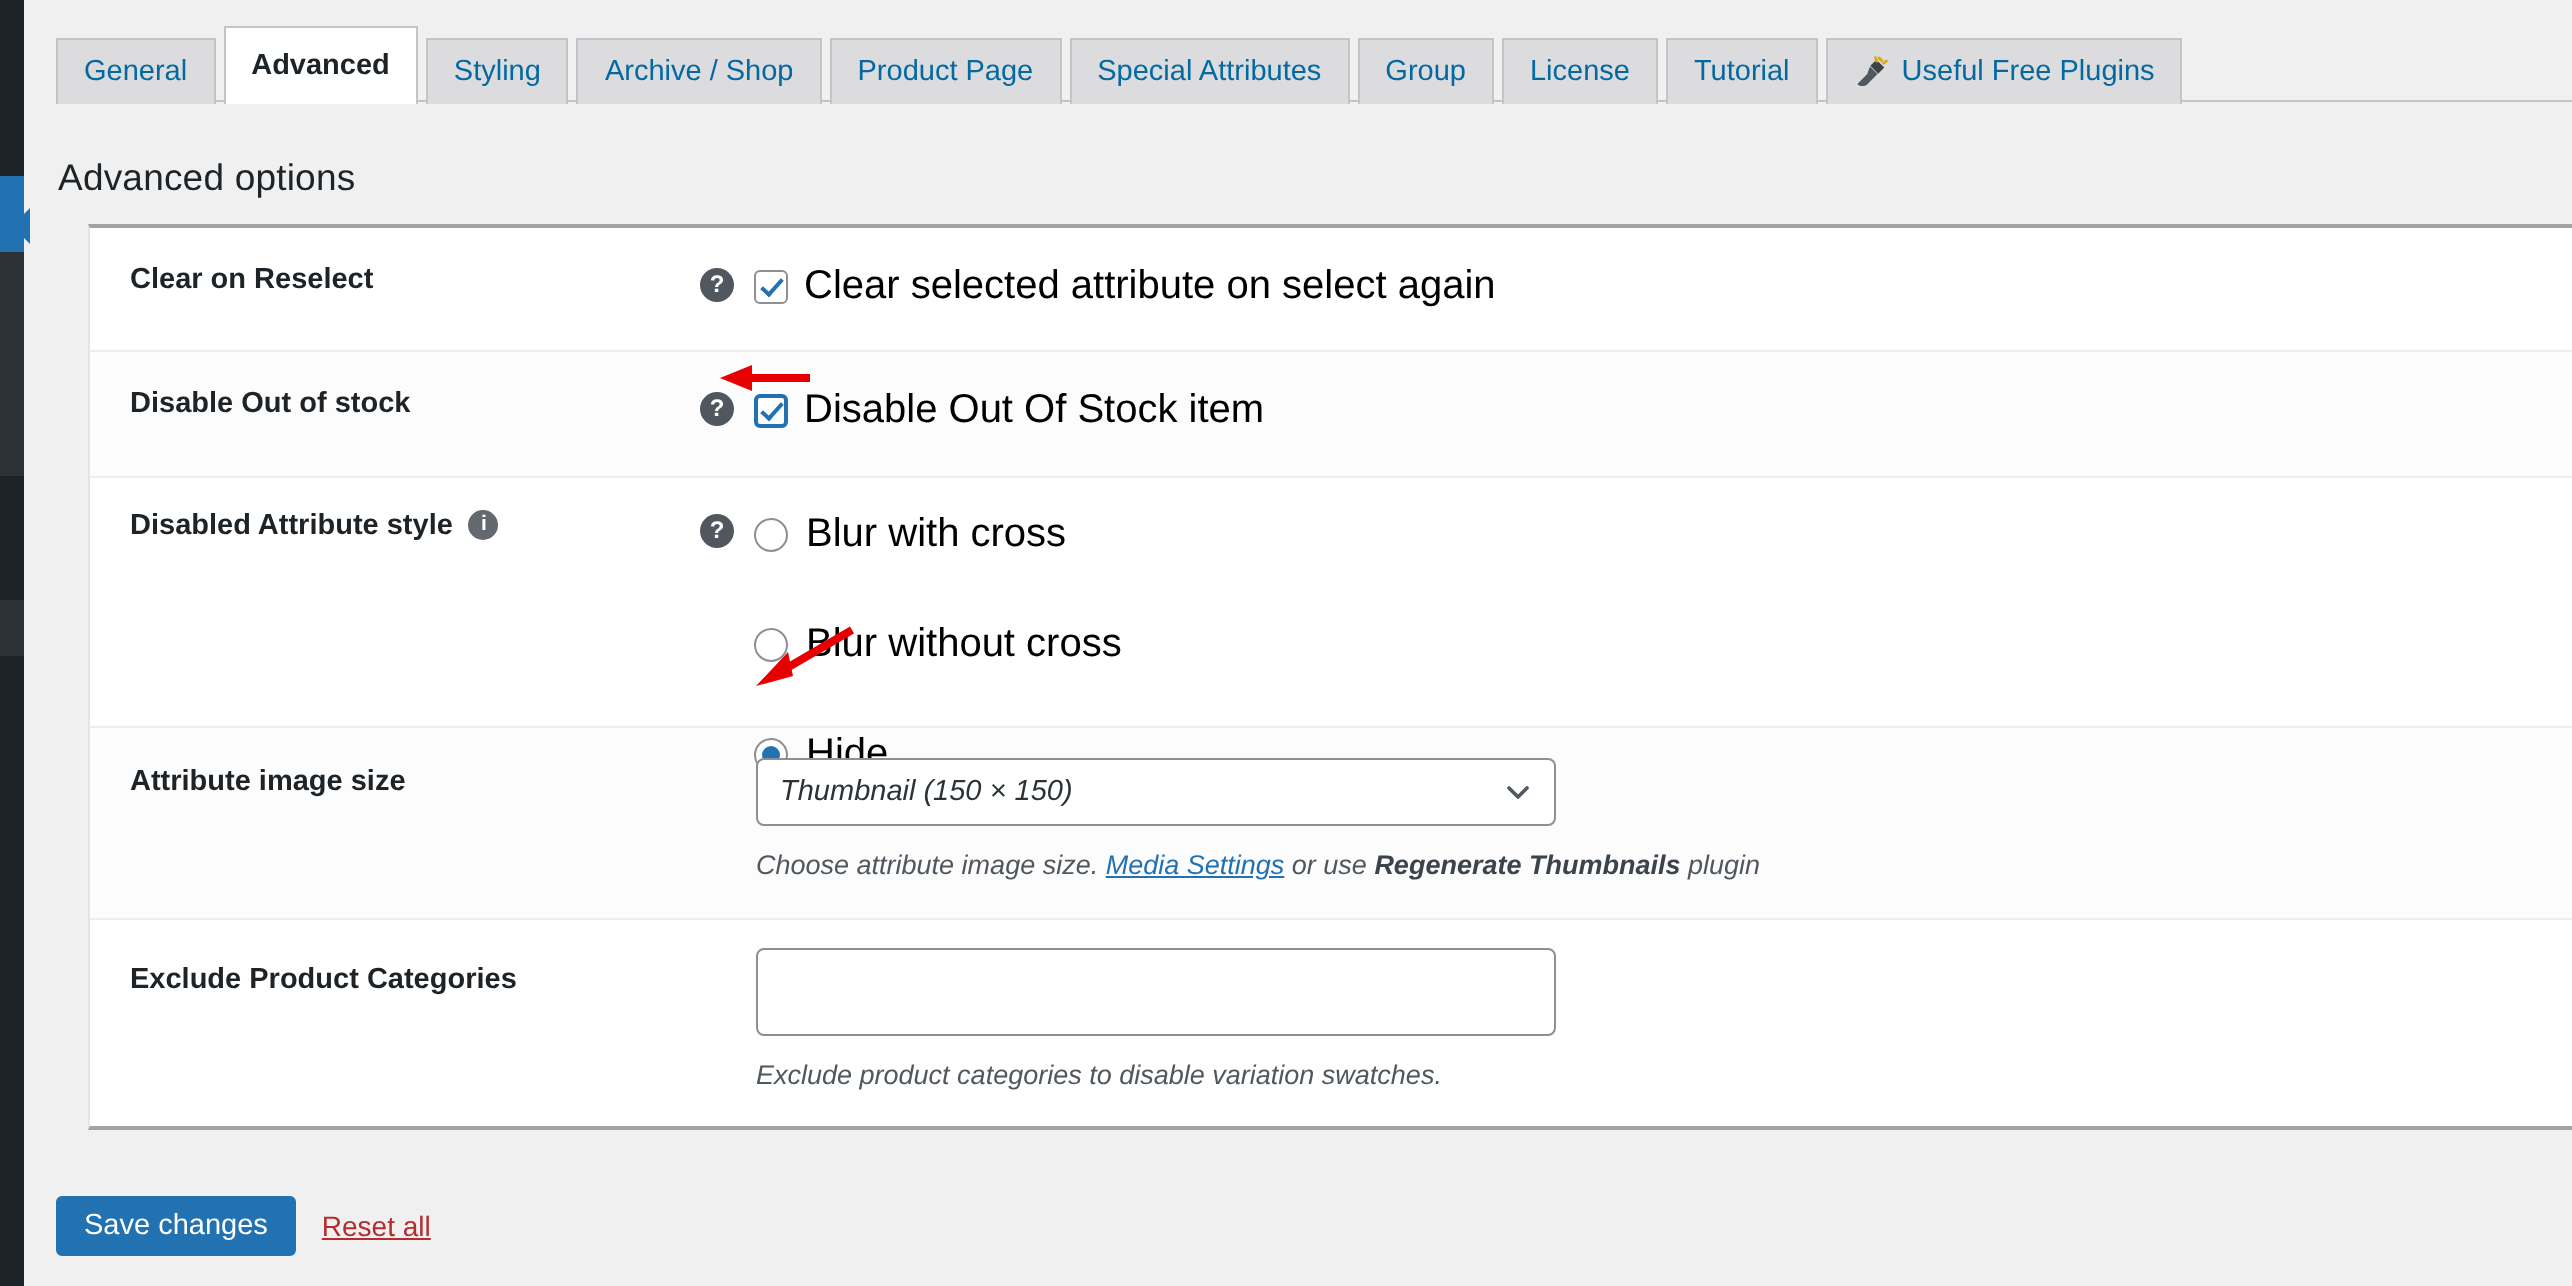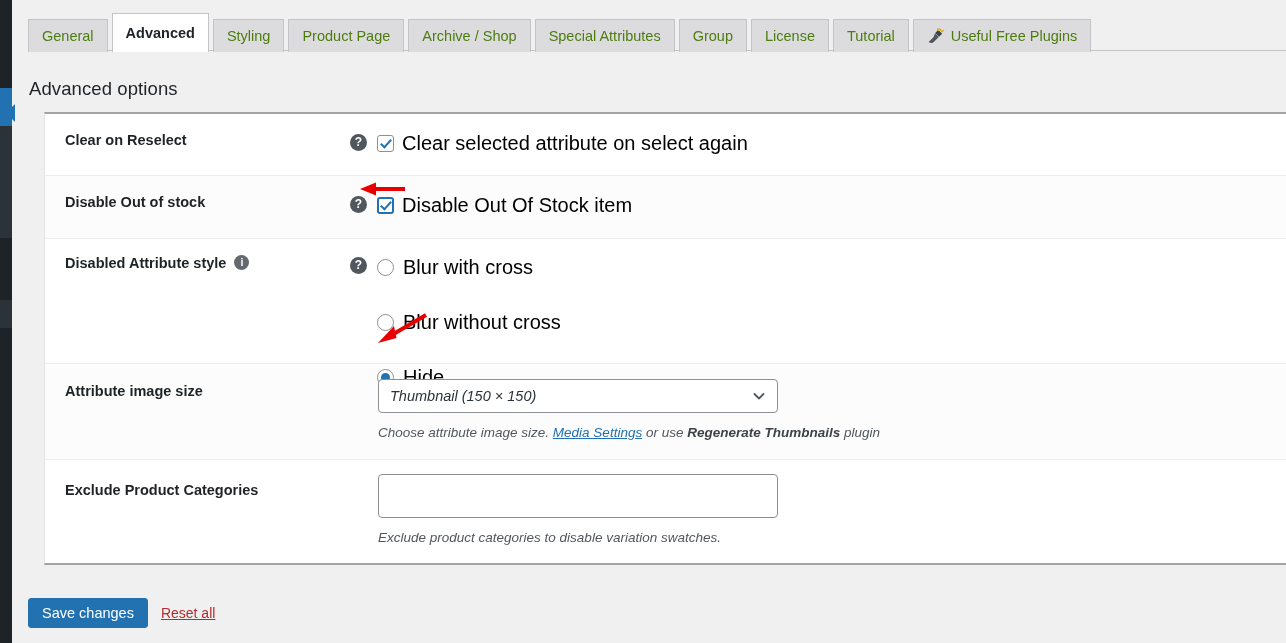--- a/index.html
+++ b/index.html
@@ -62,21 +62,21 @@
   .tab {
     position: relative;
     display: inline-flex; align-items: center; gap: 7px;
     height: 33px;
     padding: 0 13px;
     margin-right: 4px;
     box-sizing: border-box;
     background: #dcdcde;
     border: 1px solid #c3c4c7;
     border-bottom: none;
-    color: #4d7c0f;
+    color: #0369a1;
     font-size: 14.5px;
     line-height: 1;
     white-space: nowrap;
     cursor: pointer;
     border-radius: 0;
     top: 1px;
   }
   .tab.active {
     background: #ffffff;
     color: #1d2327;
@@ -296,24 +296,24 @@
         <div class="tab">
           <span>General</span>
         </div>
         <div class="tab active">
           <span>Advanced</span>
         </div>
         <div class="tab">
           <span>Styling</span>
         </div>
         <div class="tab">
+          <span>Archive / Shop</span>
+        </div>
+        <div class="tab">
           <span>Product Page</span>
-        </div>
-        <div class="tab">
-          <span>Archive / Shop</span>
         </div>
         <div class="tab">
           <span>Special Attributes</span>
         </div>
         <div class="tab">
           <span>Group</span>
         </div>
         <div class="tab">
           <span>License</span>
         </div>

